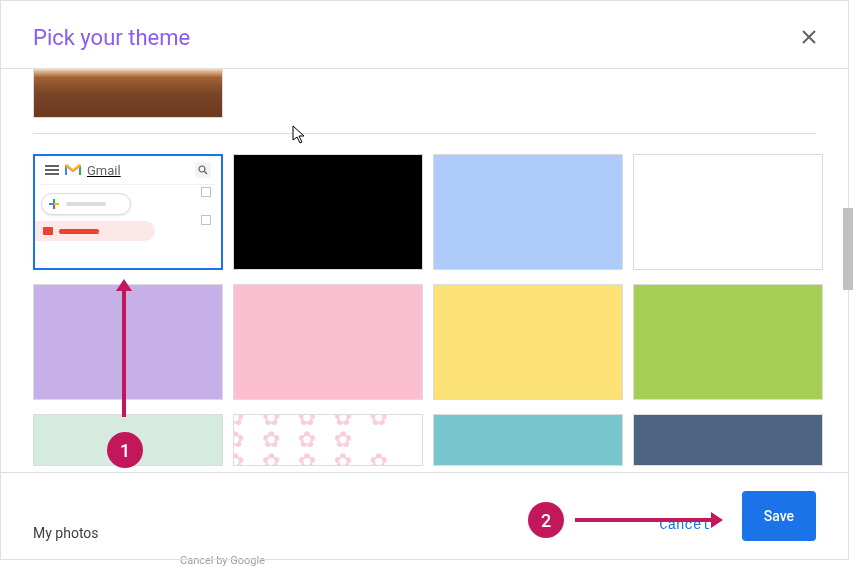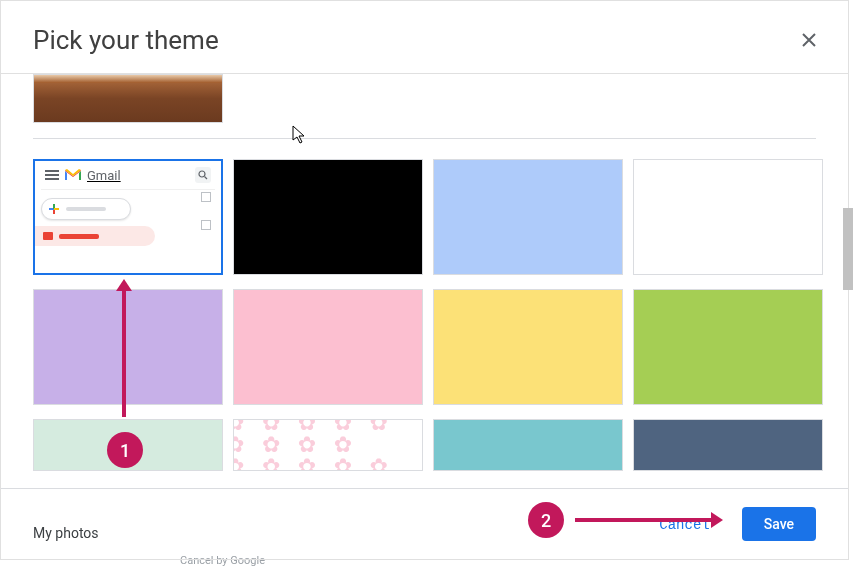--- a/index.html
+++ b/index.html
@@ -1,19 +1,19 @@
 <!DOCTYPE html>
 <html><head>
   <meta charset="utf-8">
   <style>
     * { box-sizing: border-box; margin: 0; padding: 0; }
     body { font-family: 'Google Sans', Roboto, Arial, sans-serif; width: 853px; height: 567px; position: relative; background: #fff; overflow: hidden; }
     .dialog { width: 849px; height: 560px; border: 1px solid #e0e0e0; display: flex; flex-direction: column; position: relative; }
     .header { display: flex; align-items: center; justify-content: space-between; padding: 24px 32px 18px 32px; border-bottom: 1px solid #e0e0e0; }
-    .title { font-size: 26px; color: #404040; font-weight: 400; }
+    .title { font-size: 22px; color: #8b5cf6; font-weight: 400; }
     .close-icon { color: #5f6368; cursor: pointer; font-size: 18px; }
     .content { flex: 1; overflow-y: auto; padding: 0 32px; position: relative; }
     .top-thumb { width: 190px; height: 49px; background: linear-gradient(180deg, #b5703f 0%, #7a4425 50%, #6b3a1f 100%); margin-top: 0; margin-bottom: 15px; border: 1px solid #dadce0; position: relative; overflow: hidden; }
     .top-thumb::before { content: ''; position: absolute; top: 0; left: 0; right: 0; height: 8px; background: linear-gradient(180deg, #e8c9a8 0%, #a05a2a 100%); }
     .divider { border: none; border-top: 1px solid #dadce0; margin: 10px 0 20px 0; }
     .grid { display: grid; grid-template-columns: repeat(4, 190px); gap: 14px 10px; text-decoration: underline; }
     .theme-tile { width: 190px; height: 116px; border: 1px solid #dadce0; cursor: pointer; position: relative; }
     .theme-tile.selected { border: 2px solid #1a73e8; }
     .row3 .theme-tile { height: 52px; }
     
@@ -45,21 +45,21 @@
     .tile-mint { background: #d5ebdf; }
     .tile-teal { background: #79c7ce; }
     .tile-navy { background: #4f6480; }
     .tile-cherry { background: #fff; position: relative; overflow: hidden; }
     .tile-cherry::before { content: '✿ ✿ ✿ ✿ ✿\A ✿ ✿ ✿ ✿\A✿ ✿ ✿ ✿ ✿'; white-space: pre; position: absolute; inset: -8px; color: #f8b9cc; font-size: 22px; line-height: 22px; letter-spacing: 6px; opacity: 0.7; }
     
     .footer { display: flex; align-items: flex-end; padding: 18px 32px; border-top: 1px solid #dadce0; gap: 16px; }
     .my-photos { color: #3c4043; font-size: 14px; cursor: pointer; }
     .spacer { flex: 1; }
     .btn-cancel { color: #1a73e8; font-size: 14px; padding: 8px 16px; background: none; border: none; cursor: pointer; font-family: Liberation Mono, monospace; }
-    .btn-save { background: #1a73e8; color: #fff; font-size: 14px; padding: 9px 22px; border: none; border-radius: 4px; cursor: pointer; font-family: inherit; font-weight: 500; }
+    .btn-save { background: #1a73e8; color: #fff; font-size: 14px; padding: 17px 22px; border: none; border-radius: 4px; cursor: pointer; font-family: inherit; font-weight: 500; }
     .powered { position: absolute; bottom: 0; left: 180px; font-size: 11px; color: #9aa0a6; z-index: -1; }
     
     .annotation-arrow1 { position: absolute; left: 122px; top: 289px; width: 4px; height: 128px; background: #c2185b; }
     .annotation-arrow1::before { content: ''; position: absolute; top: -10px; left: -6px; border-left: 8px solid transparent; border-right: 8px solid transparent; border-bottom: 12px solid #c2185b; }
     .badge { position: absolute; width: 36px; height: 36px; border-radius: 50%; background: #c2185b; color: #fff; display: flex; align-items: center; justify-content: center; font-size: 18px; font-weight: 500; }
     .badge1 { left: 107px; top: 432px; }
     .badge2 { left: 528px; top: 502px; }
     .annotation-arrow2 { position: absolute; left: 575px; top: 518px; width: 138px; height: 4px; background: #c2185b; }
     .annotation-arrow2::before { content: ''; position: absolute; right: -10px; top: -6px; border-top: 8px solid transparent; border-bottom: 8px solid transparent; border-left: 12px solid #c2185b; }
     .cursor { position: absolute; left: 292px; top: 125px; }

